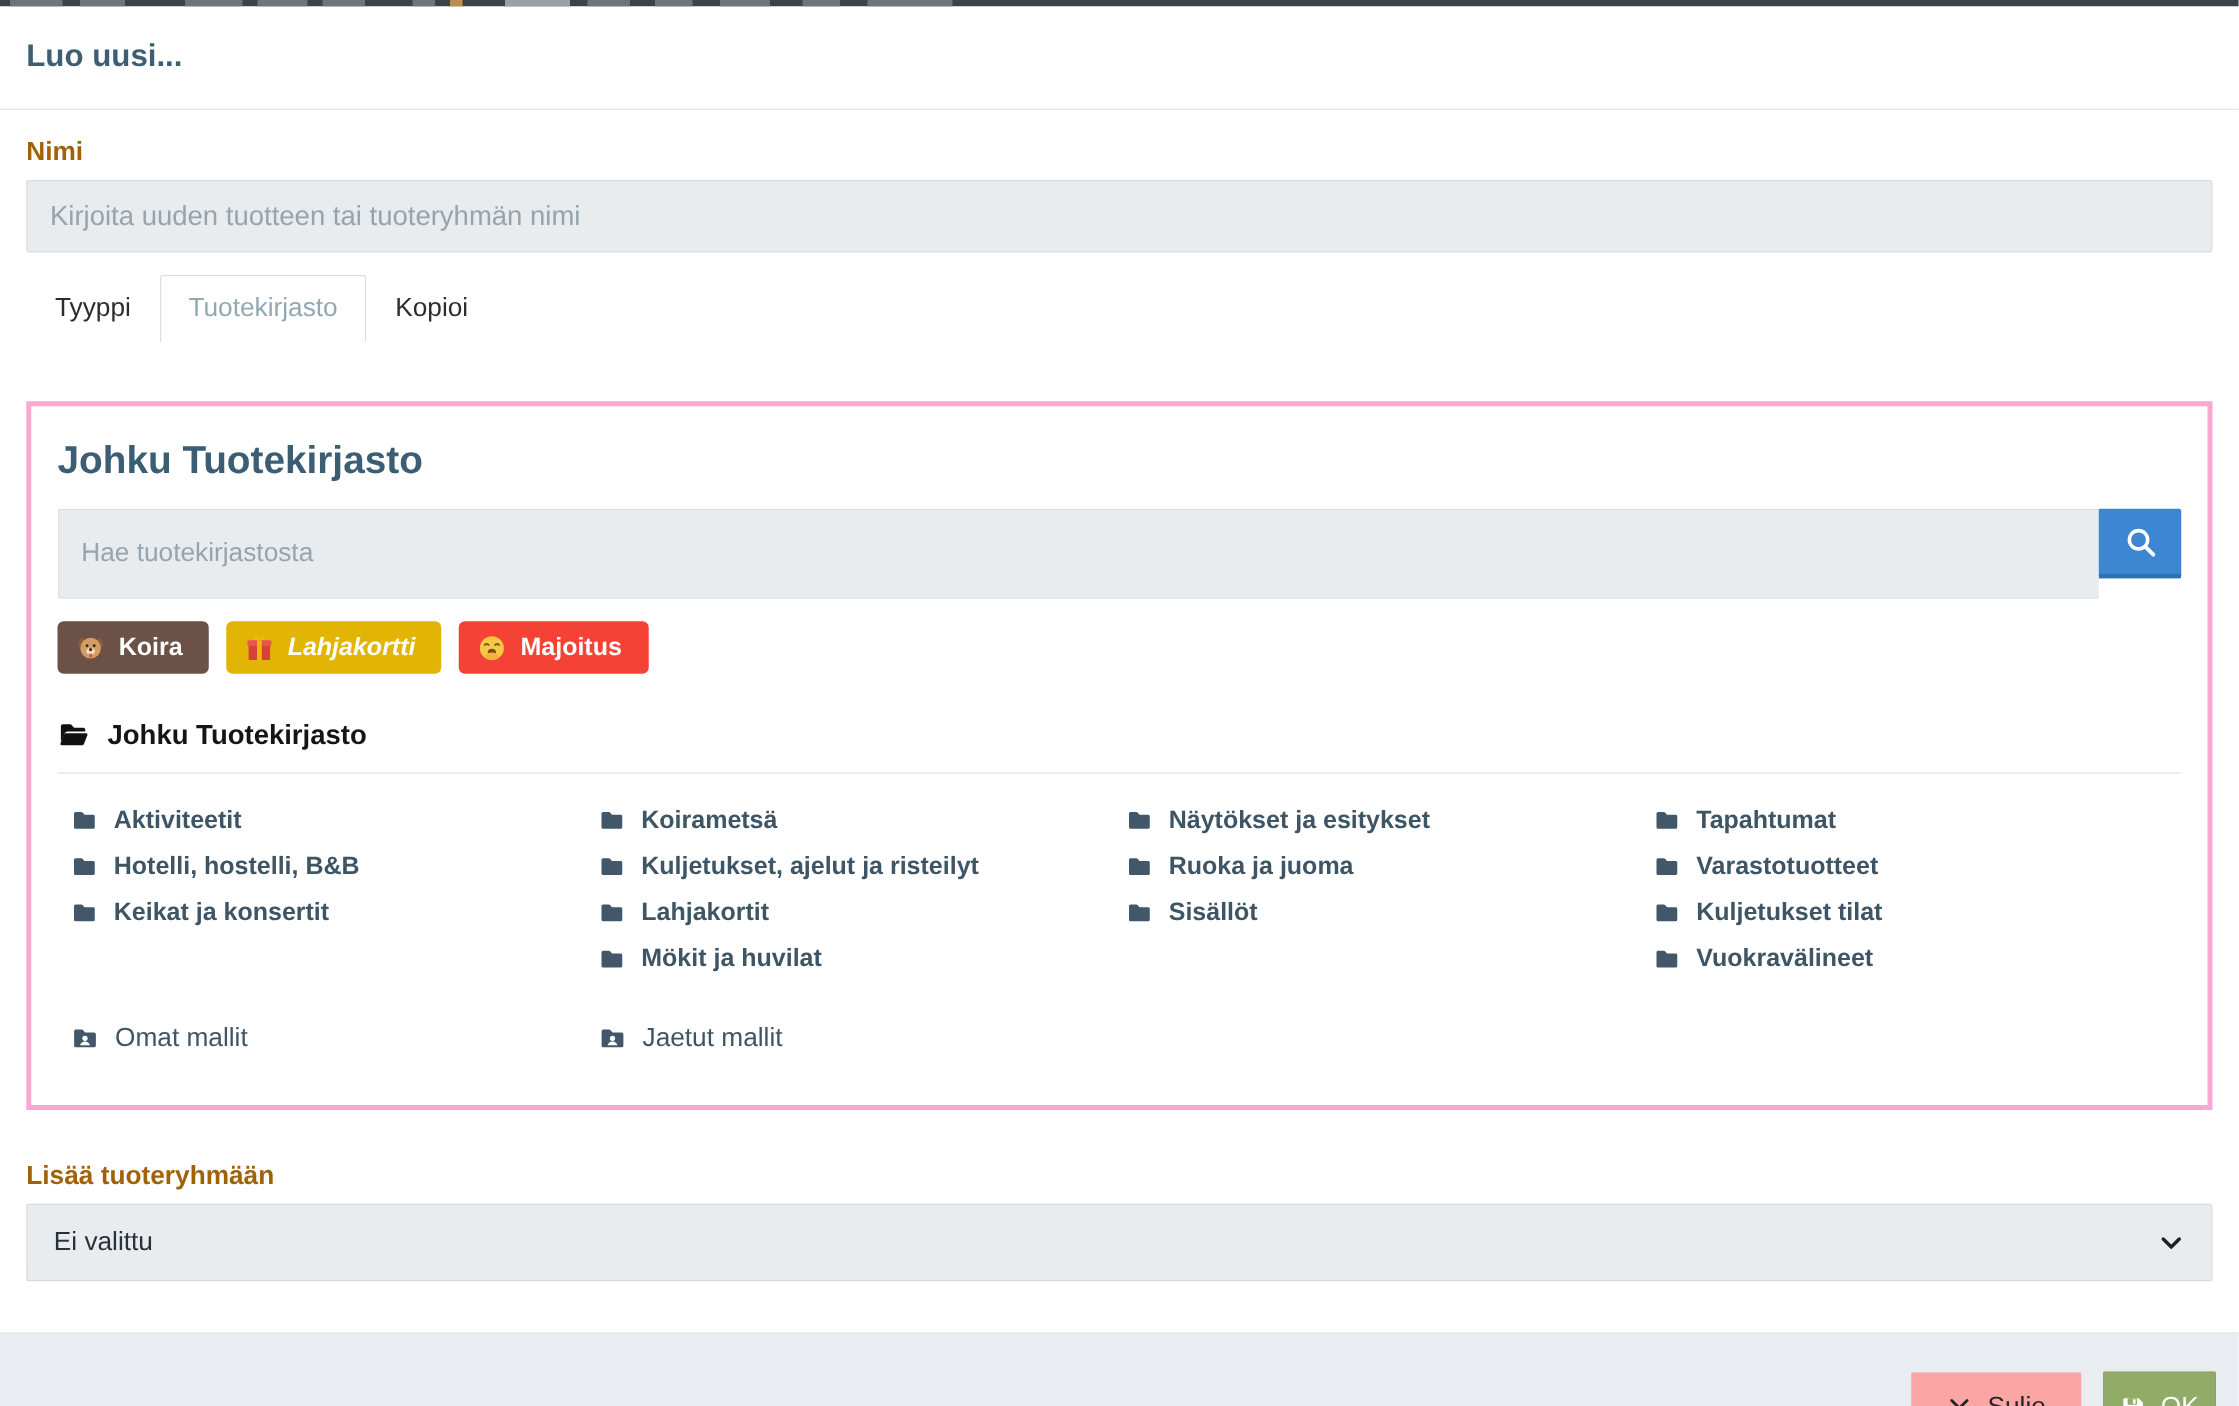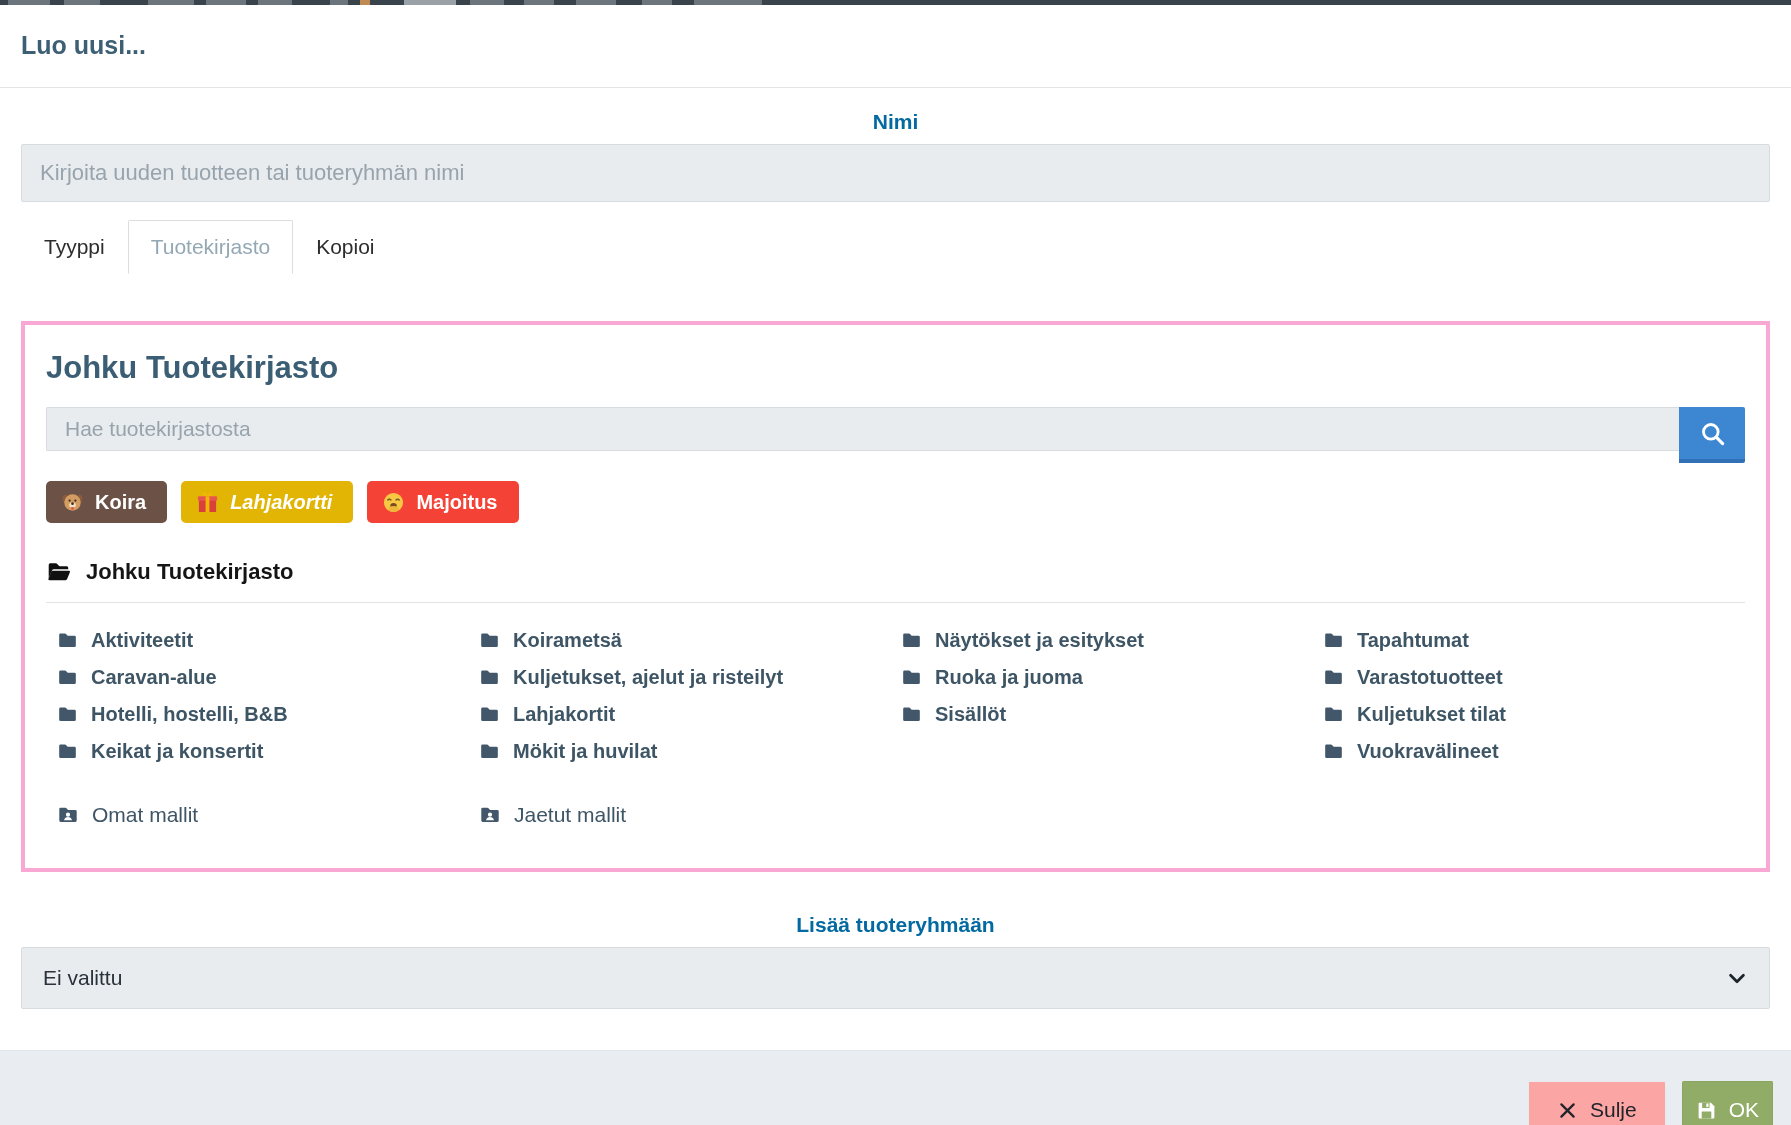--- a/index.html
+++ b/index.html
@@ -26,42 +26,42 @@
   .top-strip span:nth-child(11){left:576px;width:40px;}
   .top-strip span:nth-child(12){left:642px;width:30px;}
   .top-strip span:nth-child(13){left:694px;width:68px;}
 
   
   .modal-header { padding: 26px 21px 27px; border-bottom: 1px solid #e5e5e5; flex: 0 0 auto; }
   .modal-title { font-size: 25px; font-weight: 700; color: #3d5f74; }
 
   
   .modal-body { padding: 22px 21px 0; flex: 0 0 auto; }
-  .field-label { display: block; font-size: 21px; font-weight: 700; color: #0369a1; margin-bottom: 10px; text-align: center; }
+  .field-label { display: block; font-size: 21px; font-weight: 700; color: #a16207; margin-bottom: 10px; }
   .text-input {
     width: 100%; height: 58px; background: #e8ecef; border: 1px solid #d6dce0;
     border-radius: 2px; padding: 0 18px; font-size: 22px; color: #333;
     font-family: inherit; outline: none;
   }
   .text-input::placeholder { color: #98a4ad; opacity: 1; }
 
   
   .tabs { display: flex; margin-top: 18px; position: relative; z-index: 2; }
   .tab { padding: 14px 22px; font-size: 21px; color: #2d2d2d; cursor: pointer;
          border: 1px solid transparent; margin-bottom: -1px; }
   .tab.active { background: #fff; border-color: #ddd; border-bottom-color: #fff;
                 color: #93a8b4; border-radius: 2px 2px 0 0; }
 
   
   .panel { border: 4px solid #f9a8d4; padding: 21px 21px 30px; background: #fff; position: relative; z-index: 1; margin-top: 48px; }
   .panel-heading { font-size: 31px; font-weight: 700; color: #3b5e74; margin: 4px 0 21px; }
 
   .search-row { display: flex; }
   .search-input {
-    flex: 1; height: 44px; background: #e8ecef; border: 1px solid #d6dce0; border-right: none;
+    flex: 1; height: 72px; background: #e8ecef; border: 1px solid #d6dce0; border-right: none;
     border-radius: 2px 0 0 2px; padding: 0 18px; font-size: 21px; color: #333;
     font-family: inherit; outline: none;
   }
   .search-input::placeholder { color: #98a4ad; opacity: 1; }
   .search-btn { width: 66px; height: 56px; background: #3c86d2; border: 0;
     border-bottom: 4px solid #3070b5; border-radius: 0 2px 2px 0;
     display: flex; align-items: center; justify-content: center; cursor: pointer; }
   .search-btn svg { width: 27px; height: 27px; }
 
   .tag-row { margin-top: 18px; display: flex; }
@@ -243,26 +243,20 @@
         <div class="folder-item">
           <svg>
               <use href="#i-folder"></use>
             </svg>
           <span>Aktiviteetit</span>
         </div>
         <div class="folder-item">
           <svg>
               <use href="#i-folder"></use>
             </svg>
-          <span>Caravan-alue</span>
-        </div>
-        <div class="folder-item">
-          <svg>
-              <use href="#i-folder"></use>
-            </svg>
           <span>Hotelli, hostelli, B&amp;B</span>
         </div>
         <div class="folder-item">
           <svg>
               <use href="#i-folder"></use>
             </svg>
           <span>Keikat ja konsertit</span>
         </div>
       </div>
       <div class="folder-col">

